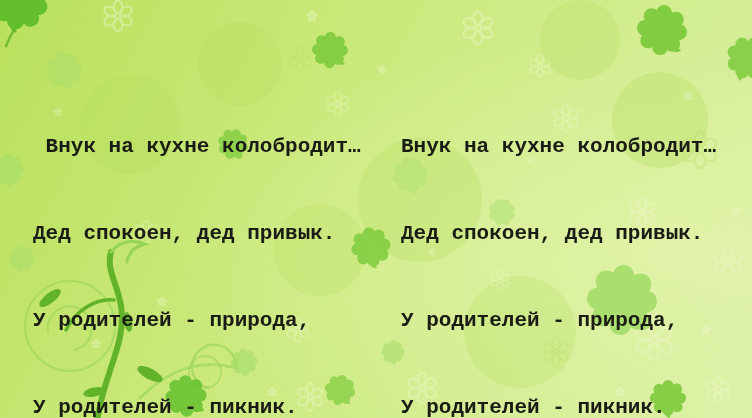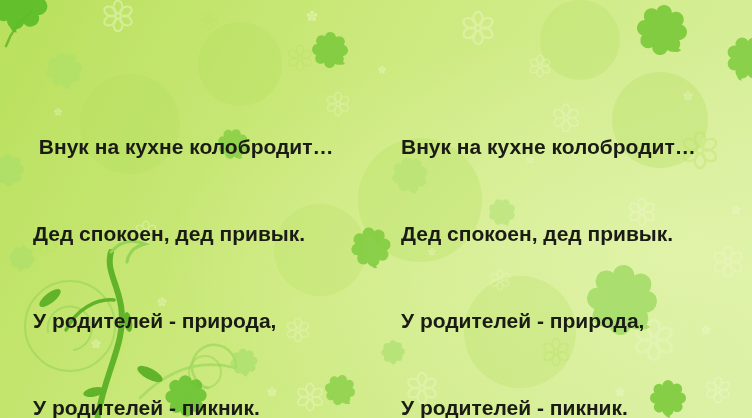--- a/index.html
+++ b/index.html
@@ -4,20 +4,21 @@
 <style>
   html,body{margin:0;padding:0;}
   body{font-family:"Liberation Sans", sans-serif;}
   .stage{
     position:relative;
     width:752px;height:418px;
     overflow:hidden;
     background:
       radial-gradient(110% 90% at 88% 60%, rgba(232,246,180,.55) 0%, rgba(232,246,180,0) 60%),
       linear-gradient(118deg, var(--bg-top-left) 0%, var(--bg-mid) 45%, var(--bg-bottom-right) 100%);
+    font-family: Liberation Mono, monospace;
   }
   .decor{position:absolute;inset:0;width:752px;height:418px;}
   .cl-dark{fill:var(--clover-dark);}
   .cl-mid{fill:var(--clover-mid);}
   .cl-light{fill:var(--clover-light);}
   .fl-cream{stroke:var(--flower-cream);fill:none;}
   .fl-green{stroke:var(--flower-green);fill:none;}
   .bl{fill:var(--flower-cream);}
   .blob{fill:var(--blob-green);}
   .vstroke{stroke:var(--vine-green);fill:none;stroke-linecap:round;}

